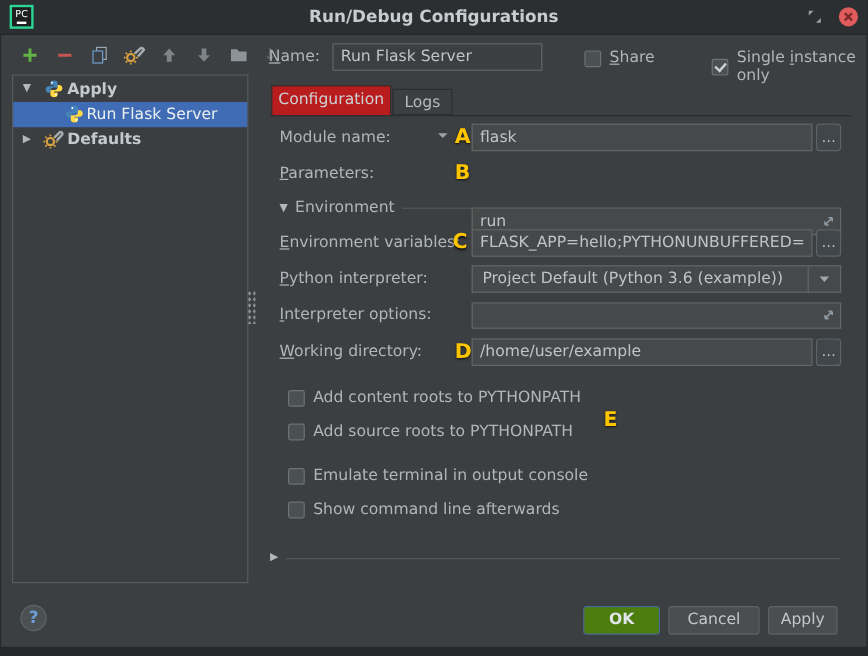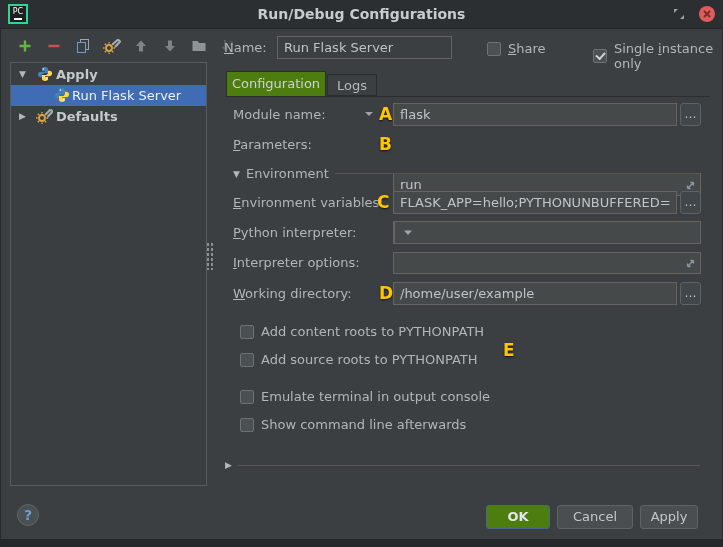--- a/index.html
+++ b/index.html
@@ -42,21 +42,21 @@
   .trow .exp{position:absolute;font-size:9px;color:#b2b7ba;top:0;}
   .trow .ticon{position:absolute;top:2px;}
   .trow .tlabel{position:absolute;top:0;}
   .trow.bold .tlabel{font-weight:bold;color:#c3c9cd;}
   .trow.selected{background:#3f6cb5;}
   .trow.selected .tlabel{color:#eceff1;}
   .splitter{position:absolute;left:206px;top:242px;width:7px;height:28px;
             background-image:radial-gradient(#8d9194 1px,transparent 1.1px);background-size:4px 5px;}
   
   .tab{position:absolute;box-sizing:border-box;border:1px solid #2b2d2e;text-align:center;}
-  .tab.active{background:#4d7c0f;color:#ccd1d5;border-bottom:none;}
+  .tab.active{background:#b91c1c;color:#ccd1d5;border-bottom:none;}
   .tab.inactive{background:#3c3f41;color:#b4b9bc;}
   .tabline{position:absolute;height:1px;background:#2b2d2e;}
   
   .ann{position:absolute;color:#ffc600;font-weight:bold;font-size:17px;line-height:23px;
        text-shadow:0 1px 2px rgba(0,0,0,.75);font-family:"DejaVu Sans","Liberation Sans",sans-serif;}
   
   .combo{position:absolute;box-sizing:border-box;background:#45494a;border:1px solid #646464;height:23px;display:flex;}
   .combo .val{flex:1;line-height:21px;padding-left:8px;color:#c0c4c7;overflow:hidden;white-space:nowrap;}
   .combo .arrow{width:26px;border-left:1px solid #646464;display:flex;align-items:center;justify-content:center;}
   
@@ -220,20 +220,21 @@
     <span style="flex:1;height:1px;background:#565656;"></span>
   </div>
 
   <div class="abs lbl" style="left:233px;top:191px;line-height:23px;"><span class="mn">E</span><span>nvironment variables:</span></div>
   <div class="ann" style="left:377px;top:191px;">C</div>
   <input class="input abs" style="left: 393px; top: 191px; width: 284px;" value="FLASK_APP=hello;PYTHONUNBUFFERED=">
   <div class="dots-btn abs" style="left:680px;top:191px;">…</div>
 
   <div class="abs lbl" style="left:233px;top:221px;line-height:23px;text-align:right;"><span class="mn">P</span><span>ython interpreter:</span></div>
   <div class="combo" style="left:393px;top:221px;width:308px;">
+    <span class="val">Project Default (Python 3.6 (example))</span>
     <span class="arrow">
       <svg width="10" height="8">
           <path d="M1 1.5l4 4.5 4-4.5z" fill="#9fa6ab"></path>
         </svg>
     </span>
   </div>
 
   <div class="abs lbl" style="left:233px;top:252px;line-height:22px;"><span class="mn">I</span><span>nterpreter options:</span></div>
   <div class="abs" style="left:393px;top:252px;width:308px;height:22px;">
     <input class="input" style="width: 100%; height: 22px;" value="">

